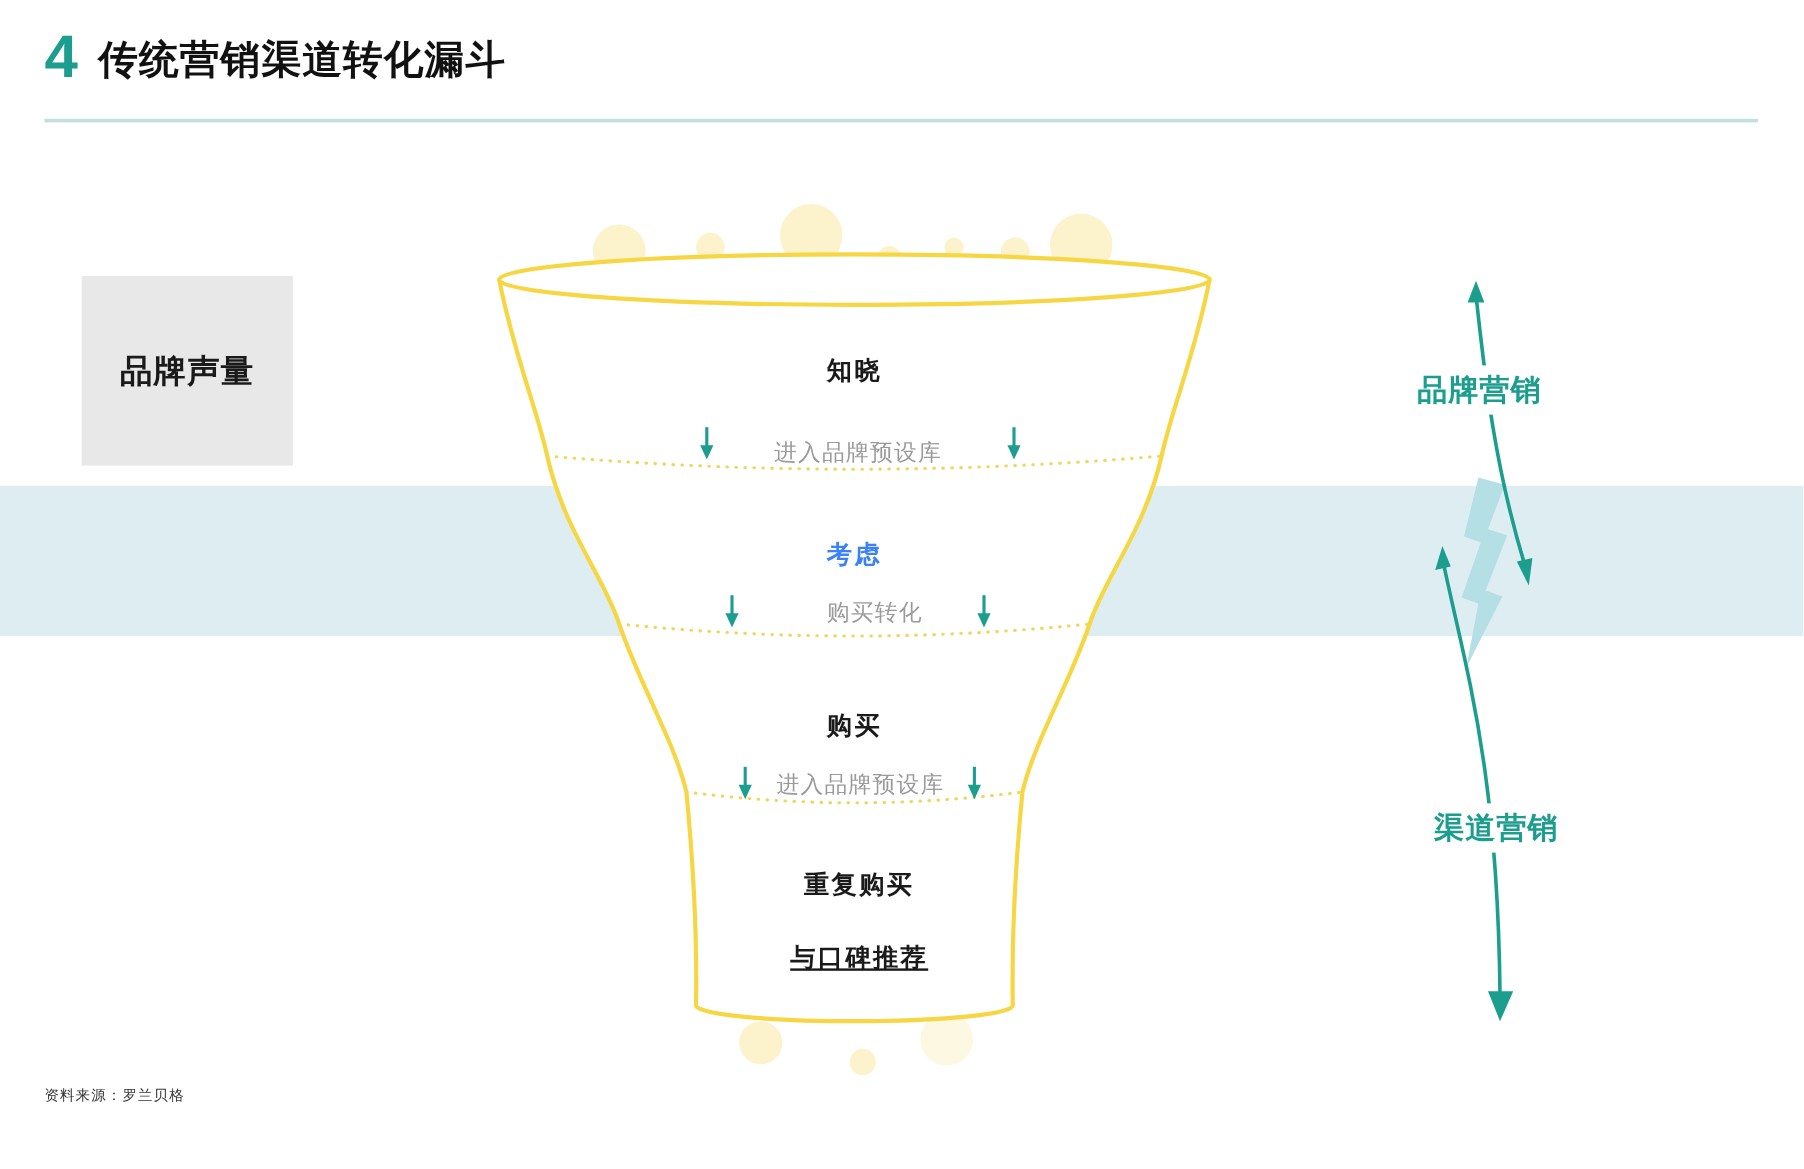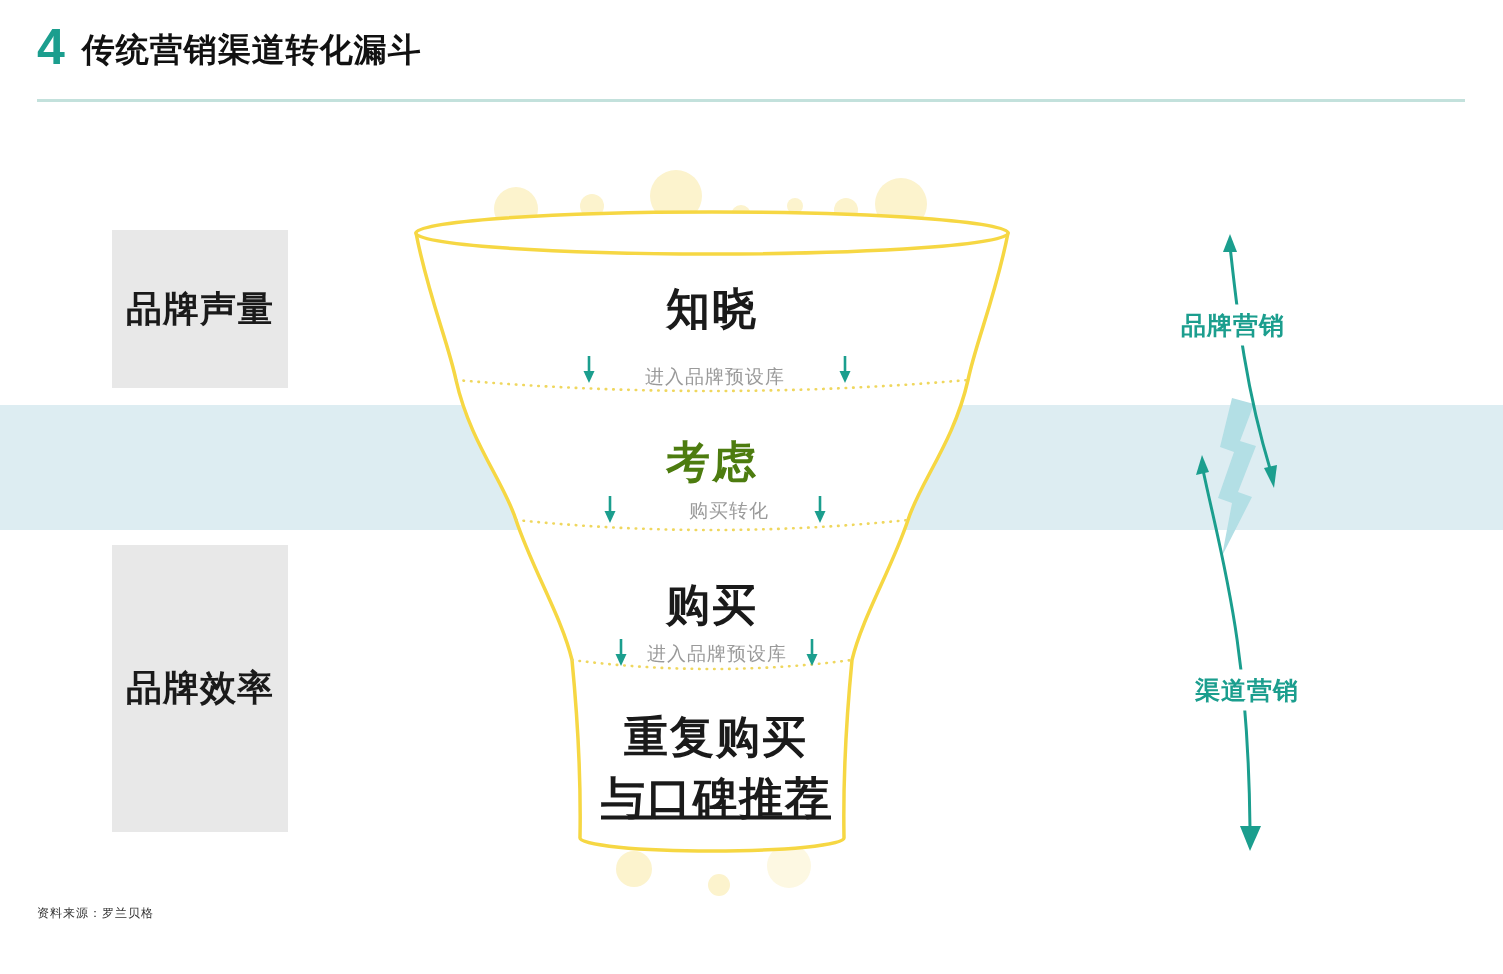--- a/index.html
+++ b/index.html
@@ -10,34 +10,34 @@
   .header{position:absolute;left:37px;top:22px;display:flex;align-items:flex-start;}
   .header .num{color:#1b9e8e;font-size:50px;font-weight:bold;line-height:1;letter-spacing:-1px;}
   .header .title{margin:6px 0 0 18px;font-size:33px;font-weight:bold;color:#111;letter-spacing:1px;}
   .rule{position:absolute;left:37px;top:99px;width:1428px;height:3px;background:#c3e1dc;}
 
   
   .band{position:absolute;left:0;top:405px;width:1503px;height:125px;background:#ddedf2;}
 
   
   .side-box{position:absolute;left:68px;width:176px;display:flex;align-items:center;justify-content:center;
-            font-size:36px;font-weight:bold;color:#1a1a1a;letter-spacing:1px;margin-left:44px;}
+            font-size:27px;font-weight:bold;color:#1a1a1a;letter-spacing:1px;}
   .side-box.gray{background:#e8e8e8;}
   .side-box.teal{background:#1b9e8e;color:#ffffff;}
   .box1{top:230px;height:158px;}
   .box2{top:432px;height:70px;}
   .box3{top:545px;height:287px;}
 
   
   .art{position:absolute;left:0;top:0;width:1503px;height:974px;}
 
   
   .lbl{position:absolute;transform:translate(-50%,-50%);white-space:nowrap;}
-  .stage{font-size:44px;font-weight:bold;color:#1a1a1a;letter-spacing:2px;}
-  .stage.teal{color:#4d7c0f;}
+  .stage{font-size:21px;font-weight:bold;color:#1a1a1a;letter-spacing:2px;}
+  .stage.teal{color:#3b82f6;}
   .trans{font-size:19px;color:#9a9a9a;letter-spacing:1px;}
   .side-label{font-size:25px;font-weight:bold;color:#1b9e8e;letter-spacing:1px;background:#ffffff;padding:4px 6px;}
 
   
   .footer{position:absolute;left:37px;top:905px;font-size:12px;color:#333;letter-spacing:1px;}
 </style>
 </head>
 <body>
 
 <div class="canvas">
@@ -45,23 +45,20 @@
   <div class="header">
     <span class="num">4</span>
     <span class="title">传统营销渠道转化漏斗</span>
   </div>
   <div class="rule"></div>
 
   <div class="band"></div>
 
   <div class="side-box gray box1">
     <span>品牌声量</span>
-  </div>
-  <div class="side-box gray box3">
-    <span>品牌效率</span>
   </div>
 
   <svg class="art" viewBox="0 0 1503 974">
 
     <g fill="#fcf3cd">
       <circle cx="516" cy="209" r="22"></circle>
       <circle cx="592" cy="206" r="12"></circle>
       <circle cx="676" cy="196" r="26"></circle>
       <circle cx="741" cy="215" r="10"></circle>
       <circle cx="795" cy="206" r="8"></circle>

